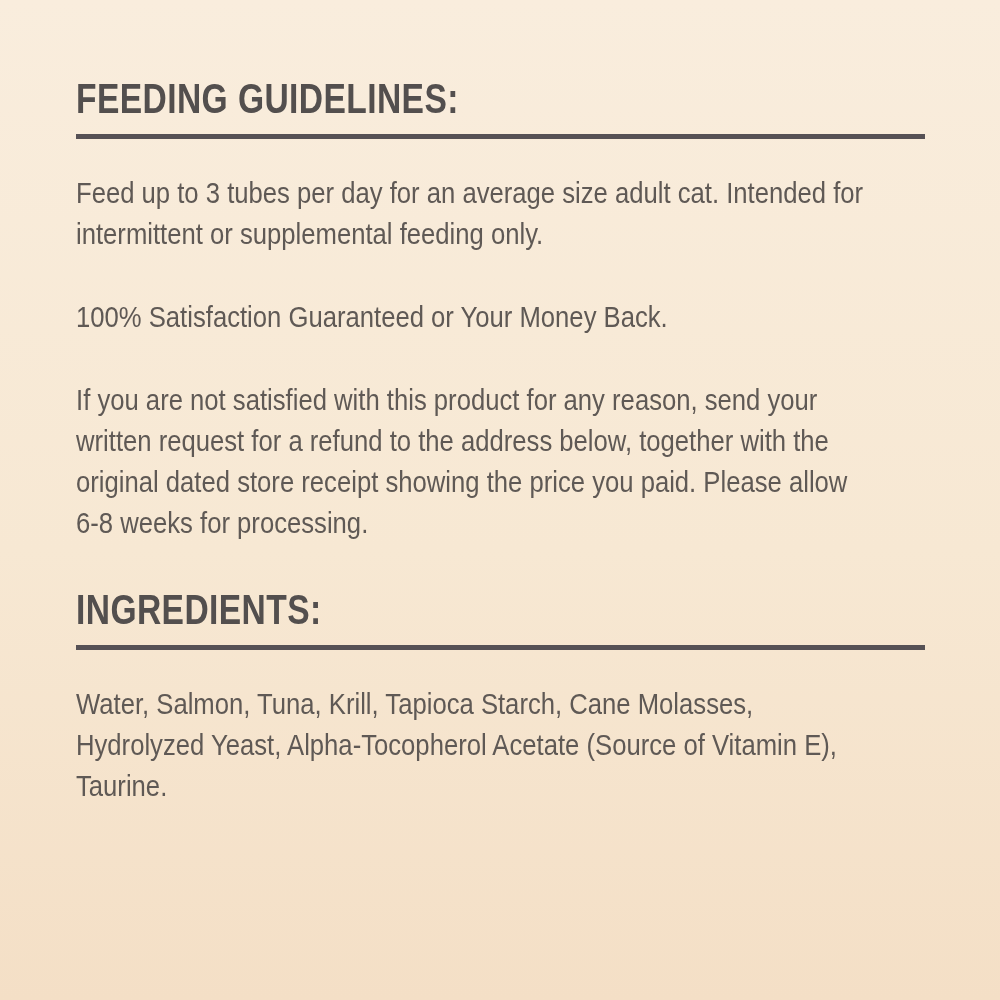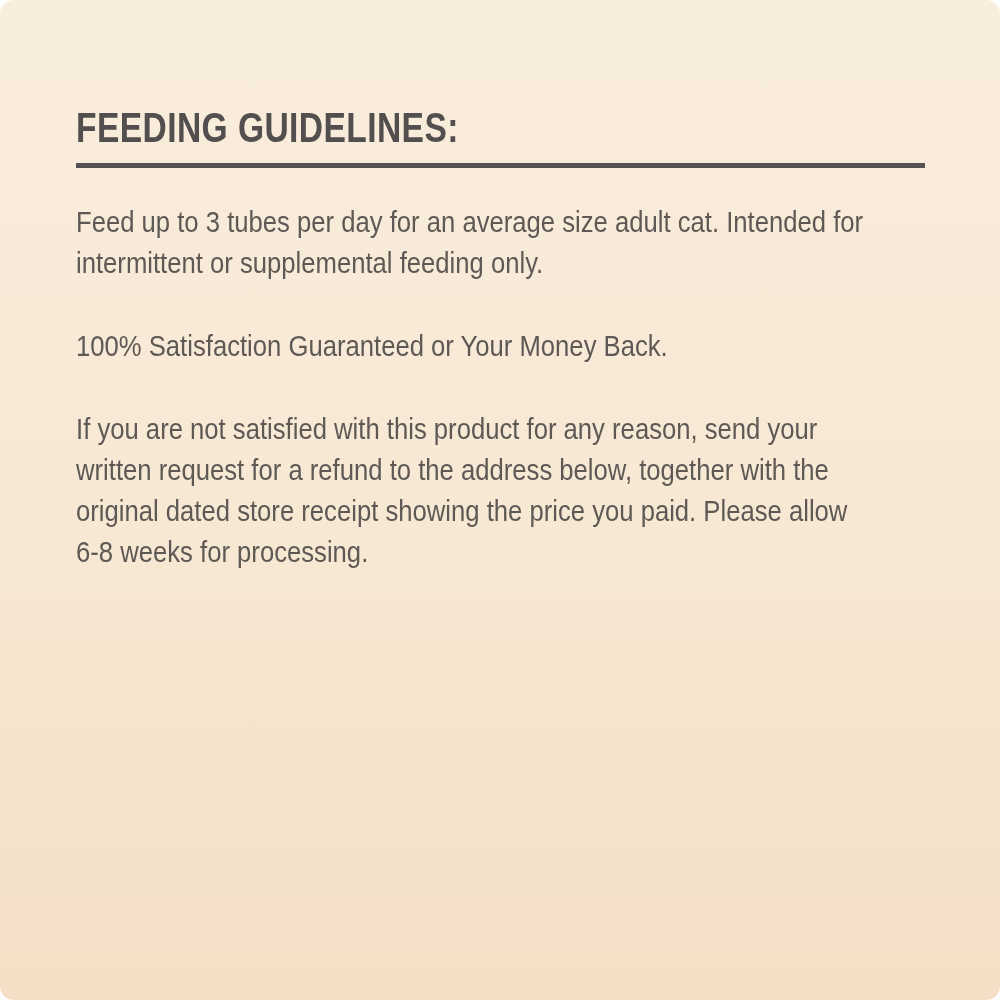--- a/index.html
+++ b/index.html
@@ -10,23 +10,22 @@
     width: 1000px;
     height: 1000px;
     overflow: hidden;
     font-family: "Liberation Sans", sans-serif;
   }
   .label {
     box-sizing: border-box;
     width: 1000px;
     height: 1000px;
     background: linear-gradient(180deg, #f9eddd 0%, #f7e8d3 55%, #f4dfc6 100%);
-    padding: 106px 75px 0 76px;
+    padding: 77px 75px 0 76px;
     overflow: hidden;
-    border-radius: 14px;
   }
   .heading {
     font-size: 42px;
     line-height: 44px;
     font-weight: 700;
     color: #534f4e;
     letter-spacing: 0.5px;
     margin: 0;
     white-space: nowrap;
     transform: scaleX(0.80);
@@ -67,14 +66,21 @@
     <hr class="rule">
     <p class="body-text">Feed up to 3 tubes per day for an average size adult cat. Intended for
 intermittent or supplemental feeding only.</p>
     <p class="body-text">100% Satisfaction Guaranteed or Your Money Back.</p>
     <p class="body-text">If you are not satisfied with this product for any reason, send your
 written request for a refund to the address below, together with the
 original dated store receipt showing the price you paid. Please allow
 6-8 weeks for processing.</p>
   </section>
 
+  <section class="section-ingredients">
+    <h1 class="heading">INGREDIENTS:</h1>
+    <hr class="rule">
+    <p class="body-text">Water, Salmon, Tuna, Krill, Tapioca Starch, Cane Molasses,
+Hydrolyzed Yeast, Alpha-Tocopherol Acetate (Source of Vitamin E),
+Taurine.</p>
+  </section>
 
 </main>
 
 </body></html>

